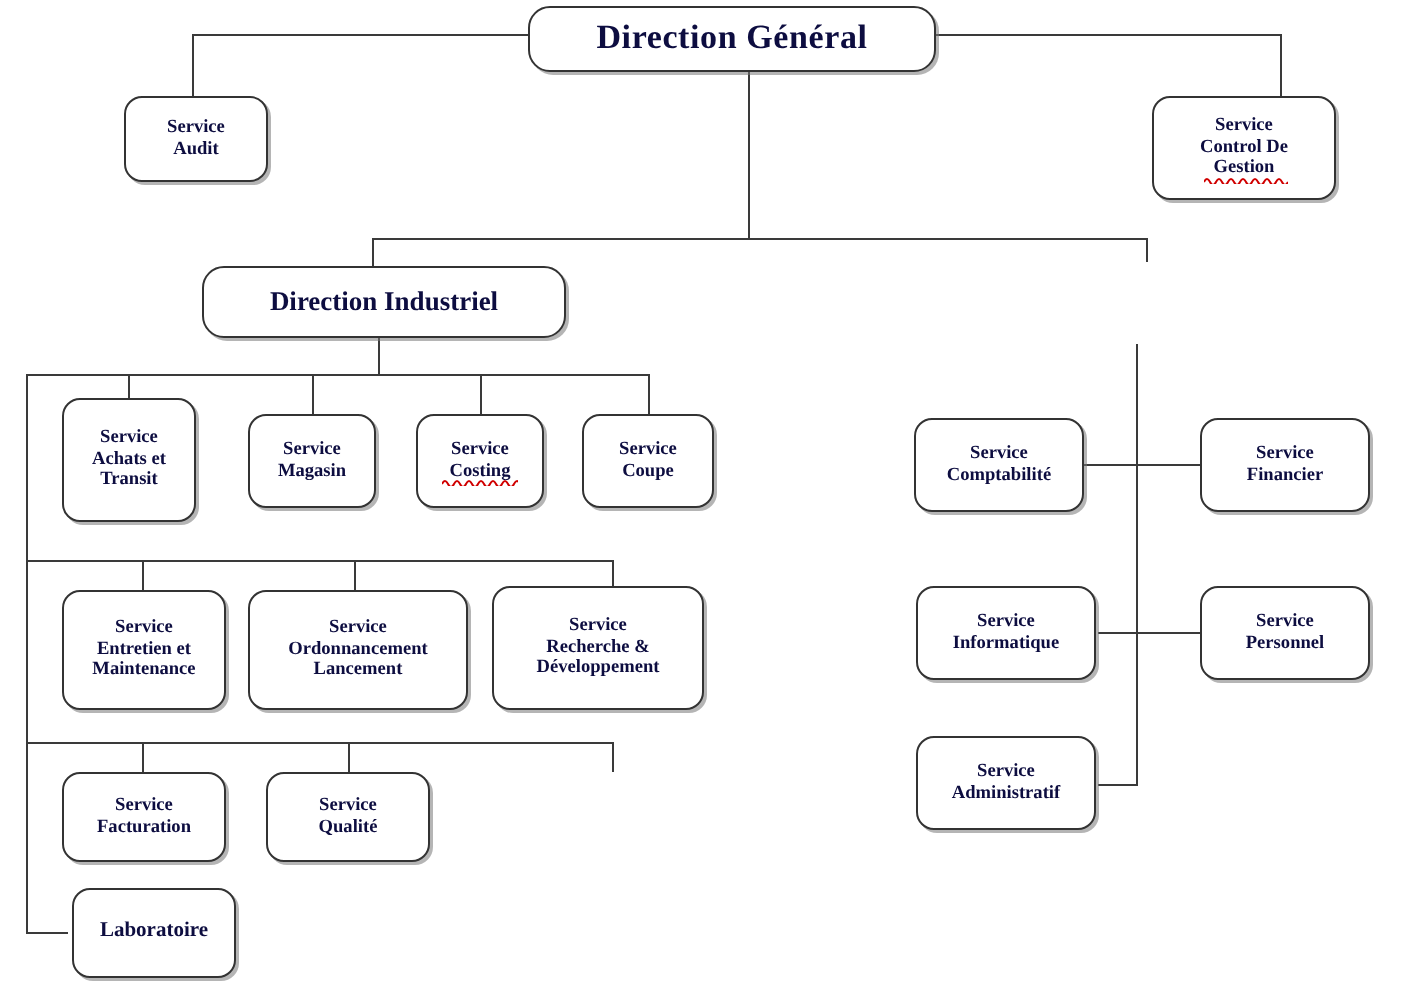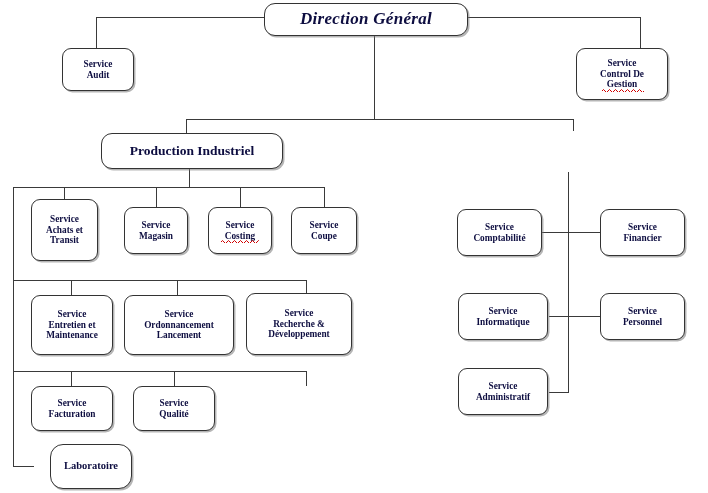--- a/index.html
+++ b/index.html
@@ -33,21 +33,20 @@
   }
   .node .label {
     display: block;
     padding: 0 3px;
     white-space: pre-line;
   }
   .node.root {
     font-size: 17px;
     letter-spacing: 0.3px;
     border-radius: 11px;
-    font-style: italic;
   }
   .node.division {
     font-size: 13.5px;
     border-radius: 11px;
   }
   .node.leaf {
     font-size: 9.3px;
   }
   .node.leaf-lab {
     font-size: 10.5px;
@@ -130,21 +129,21 @@
 Control De
 Gestion</span>
   </div>
   <div class="squiggle" style="left:602px; top:88px; width:42px;">
     <svg width="42" height="4" viewBox="0 0 42 4" xmlns="http://www.w3.org/2000/svg">
       <path d="M0,3 Q1.5,0 3,3 T6,3 T9,3 T12,3 T15,3 T18,3 T21,3 T24,3 T27,3 T30,3 T33,3 T36,3 T39,3 T42,3" fill="none" stroke="#d00000" stroke-width="1"></path>
     </svg>
   </div>
 
   <div class="node division" style="left:101px; top:133px; width:182px; height:36px;">
-    <span class="label">Production  Industriel</span>
+    <span class="label">Direction  Industriel</span>
   </div>
 
 
   <div class="node leaf" style="left:31px; top:199px; width:67px; height:62px;">
     <span class="label">Service
 Achats et
 Transit</span>
   </div>
 
   <div class="node leaf" style="left:124px; top:207px; width:64px; height:47px;">
@@ -189,21 +188,21 @@
     <span class="label">Service
 Facturation</span>
   </div>
 
   <div class="node leaf" style="left:133px; top:386px; width:82px; height:45px;">
     <span class="label">Service
 Qualité</span>
   </div>
 
 
-  <div class="node leaf-lab" style="left:50px; top:444px; width:82px; height:45px;border-radius:13px;">
+  <div class="node leaf-lab" style="left:36px; top:444px; width:82px; height:45px;">
     <span class="label">Laboratoire</span>
   </div>
 
   <div class="node leaf" style="left:457px; top:209px; width:85px; height:47px;">
     <span class="label">Service
 Comptabilité</span>
   </div>
 
   <div class="node leaf" style="left:600px; top:209px; width:85px; height:47px;">
     <span class="label">Service

